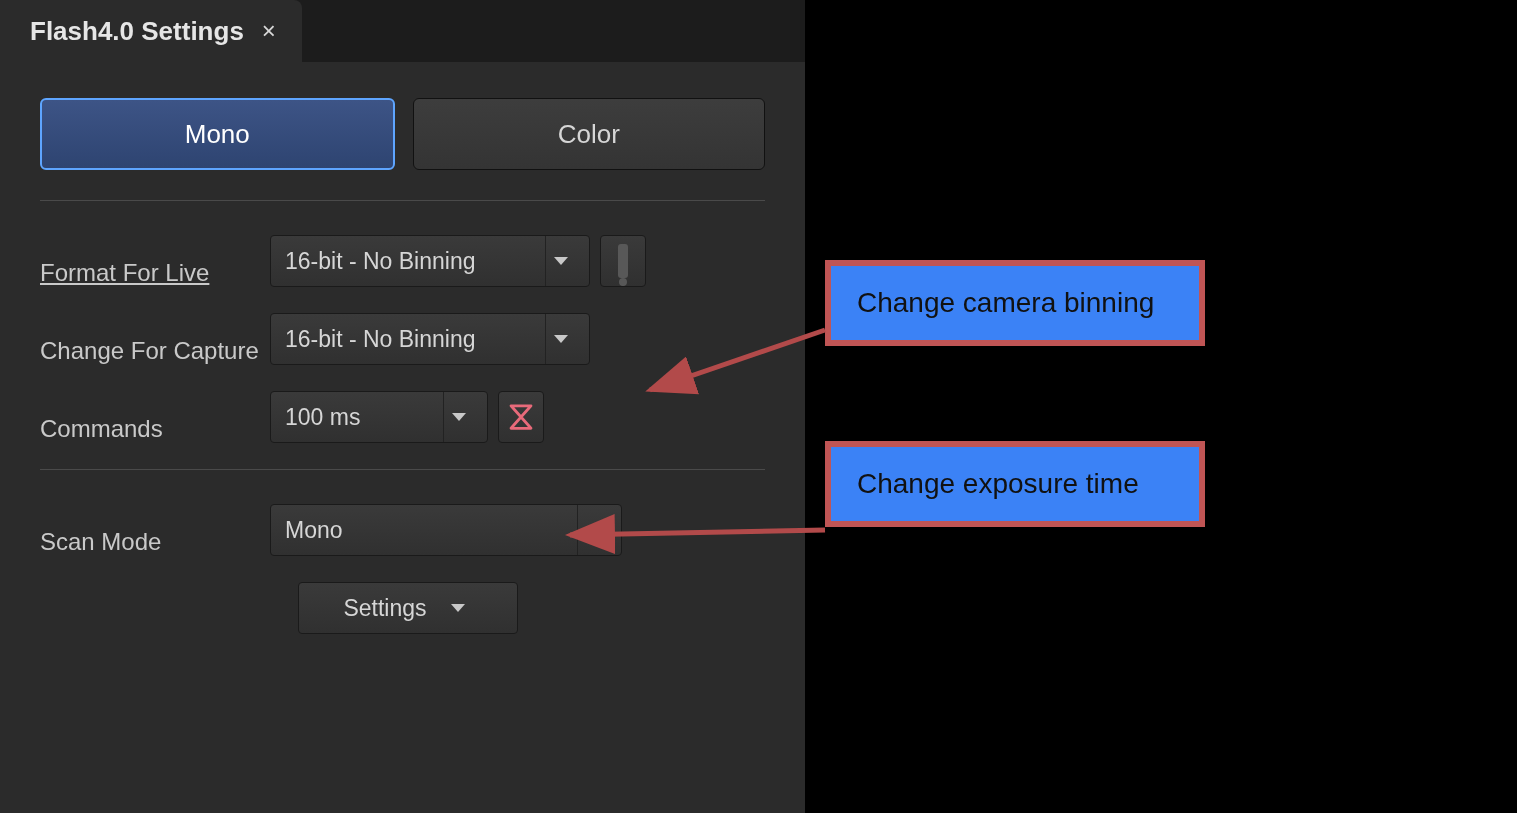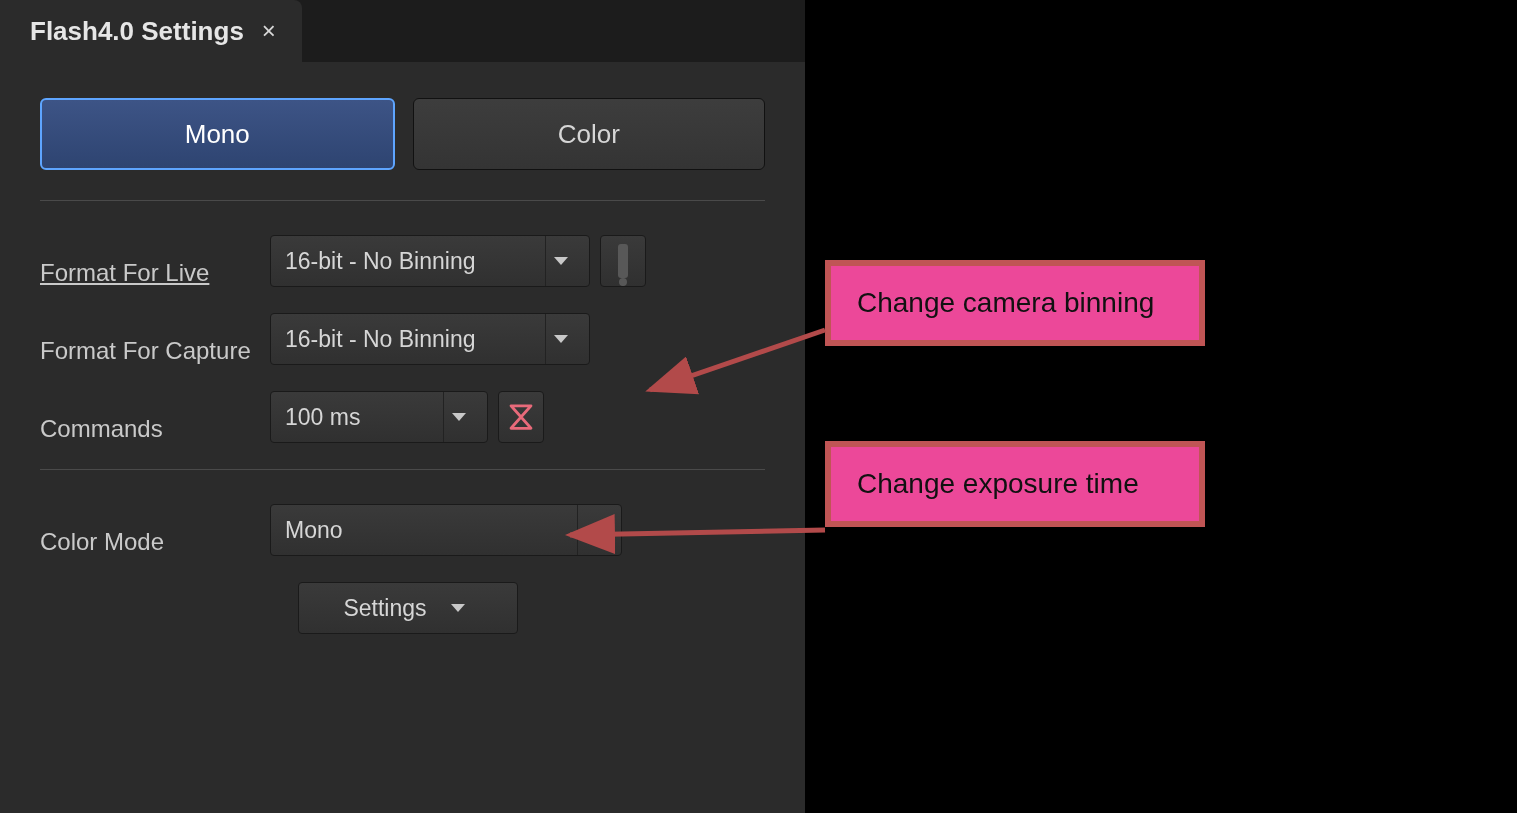--- a/index.html
+++ b/index.html
@@ -148,21 +148,21 @@
       bottom: -8px;
       left: 1px;
       width: 8px;
       height: 8px;
       background: #585858;
       border-radius: 50%;
     }
     .hourglass-svg { width: 30px; height: 30px; }
     .callout {
       position: absolute;
-      background: #ec4899;
+      background: #3b82f6;
       border: 6px solid #c05555;
       padding: 18px 26px;
       color: #111;
       font-size: 28px;
       line-height: 1.35;
       font-family: Arial, sans-serif;
     }
     .callout-1 { left: 825px; top: 260px; width: 380px; }
     .callout-2 { left: 825px; top: 441px; width: 380px; }
     .arrow-svg { position: absolute; overflow: visible; }
@@ -198,21 +198,21 @@
         <span class="dropdown-caret">
             <span class="caret-down"></span>
           </span>
       </div>
       <div class="icon-btn">
         <div class="alert-icon"></div>
       </div>
     </div>
 
     <div class="field-row">
-      <div class="field-label">Format For Capture</div>
+      <div class="field-label">Change For Capture</div>
       <div class="dropdown dd-format">
         <span class="dropdown-text">16-bit - No Binning</span>
         <span class="dropdown-caret">
             <span class="caret-down"></span>
           </span>
       </div>
     </div>
 
     <div class="field-row">
       <div class="field-label">Commands</div>
@@ -225,21 +225,21 @@
       <div class="icon-btn">
         <svg class="hourglass-svg" viewBox="0 0 24 24">
           <path d="M4 3 L20 3 L12 12 L20 21 L4 21 L12 12 Z" fill="none" stroke="#e86a7a" stroke-width="2.2" stroke-linejoin="round"></path>
         </svg>
       </div>
     </div>
 
     <hr class="divider">
 
     <div class="field-row">
-      <div class="field-label">Color Mode</div>
+      <div class="field-label">Scan Mode</div>
       <div class="dropdown dd-scan">
         <span class="dropdown-text">Mono</span>
         <span class="dropdown-caret">
             <span class="caret-down"></span>
           </span>
       </div>
     </div>
 
     <div class="field-row">
       <div class="dropdown dd-commands">

